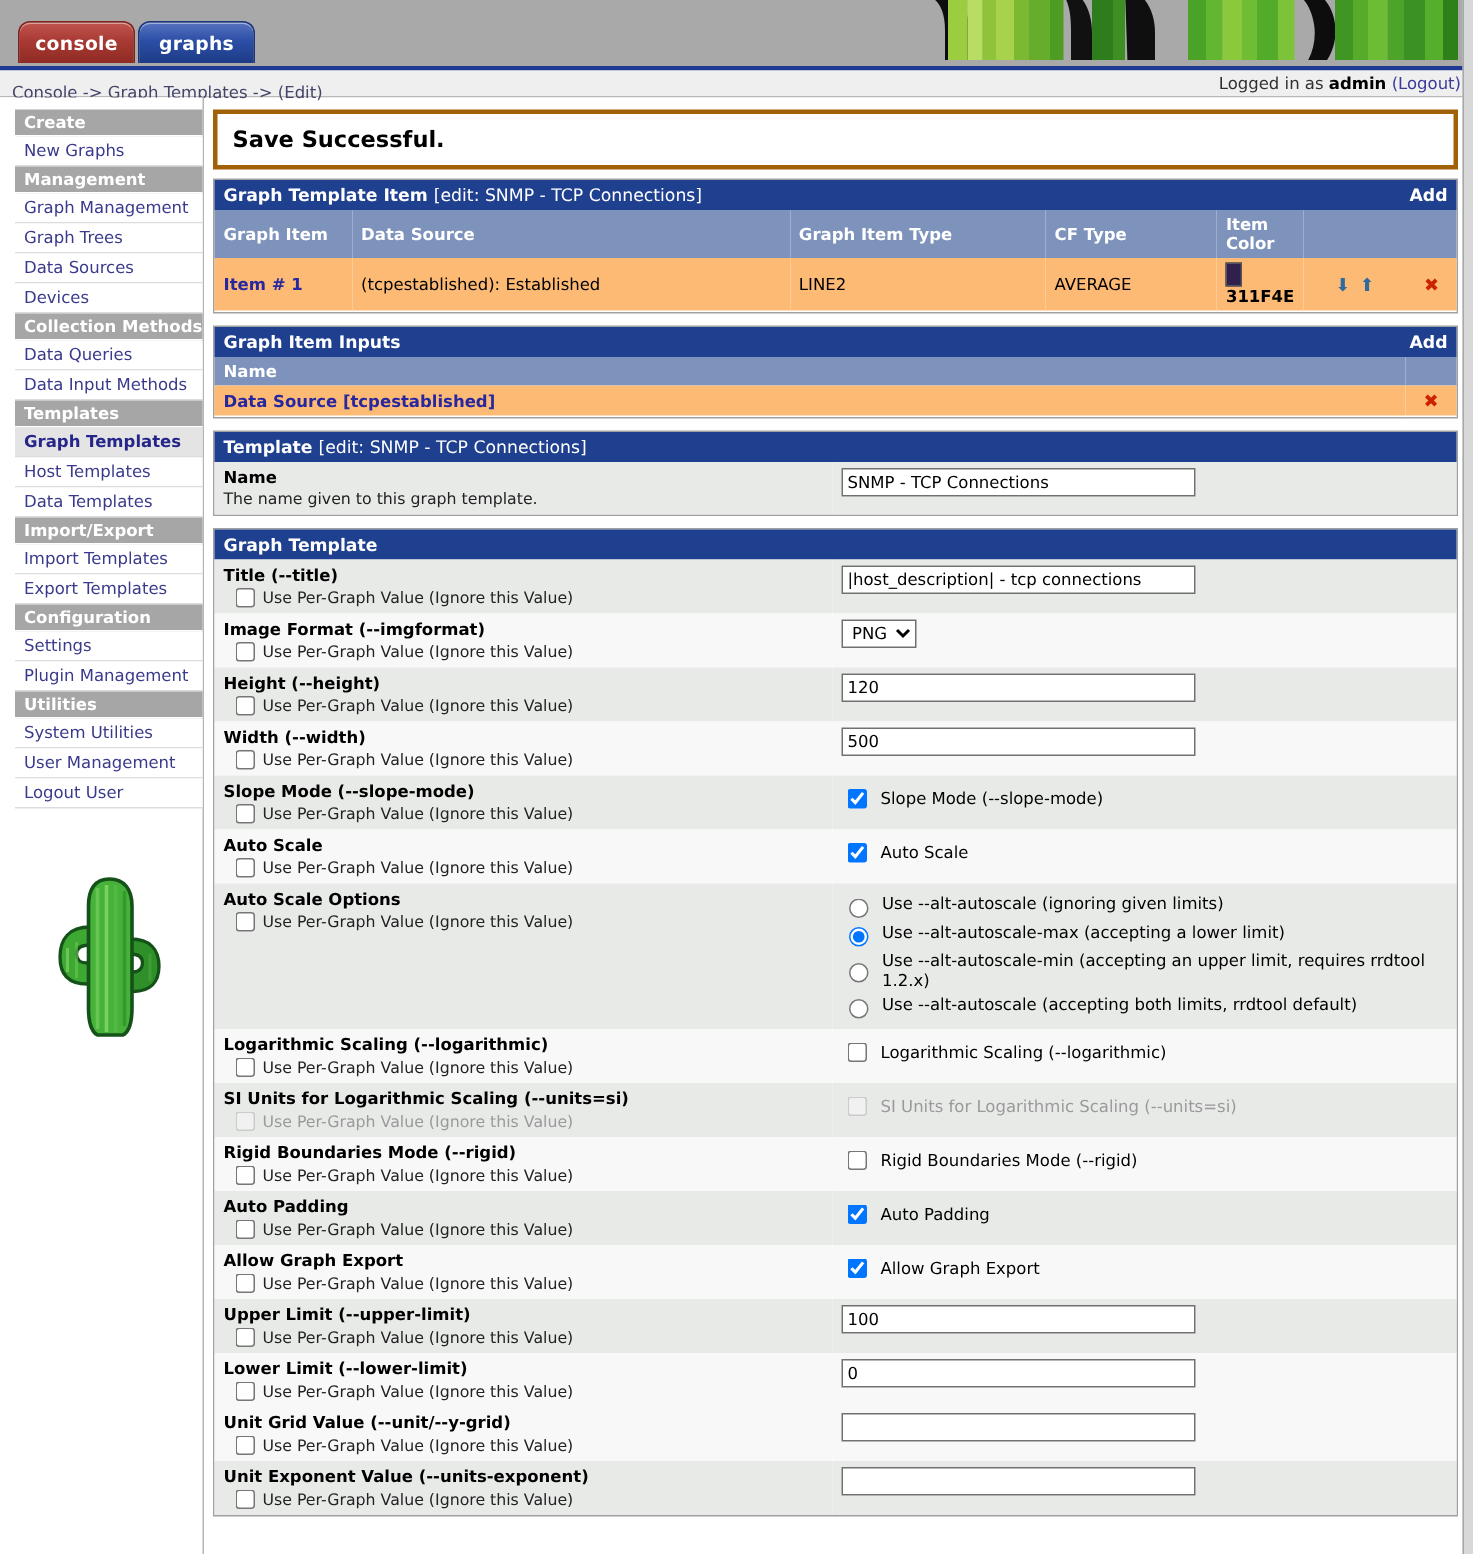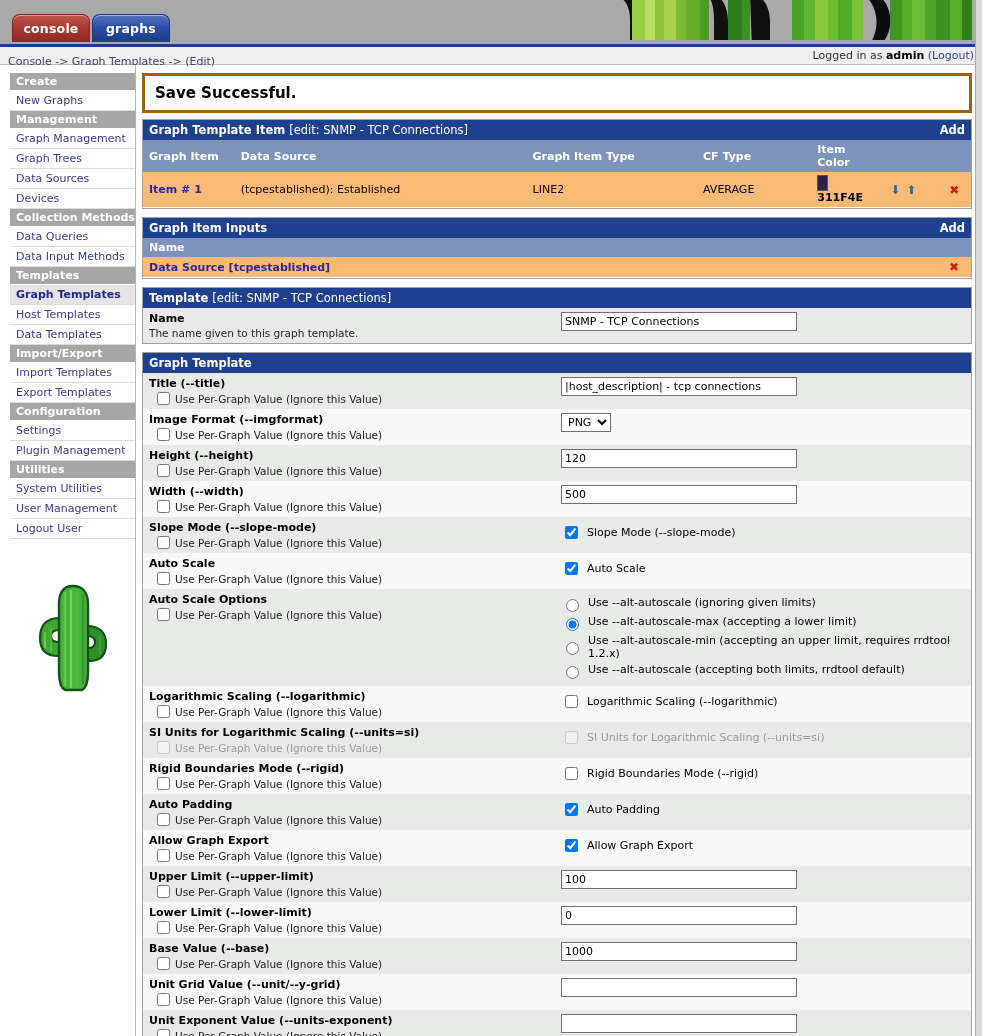--- a/index.html
+++ b/index.html
@@ -655,30 +655,20 @@
             <tr class="even">
               <td class="label-cell">
                 <span class="field-name">Lower Limit (--lower-limit)</span>
                 <div class="pergraph">
                   <input type="checkbox" style="">
                   <span>Use Per-Graph Value (Ignore this Value)</span>
                 </div>
               </td>
               <td class="value-cell"><input type="text" value="0" style=""></td>
             </tr>
-            <tr class="odd">
-              <td class="label-cell">
-                <span class="field-name">Base Value (--base)</span>
-                <div class="pergraph">
-                  <input type="checkbox" style="">
-                  <span>Use Per-Graph Value (Ignore this Value)</span>
-                </div>
-              </td>
-              <td class="value-cell"><input type="text" value="1000" style=""></td>
-            </tr>
             <tr class="even">
               <td class="label-cell">
                 <span class="field-name">Unit Grid Value (--unit/--y-grid)</span>
                 <div class="pergraph">
                   <input type="checkbox" style="">
                   <span>Use Per-Graph Value (Ignore this Value)</span>
                 </div>
               </td>
               <td class="value-cell"><input type="text" style=""></td>
             </tr>

